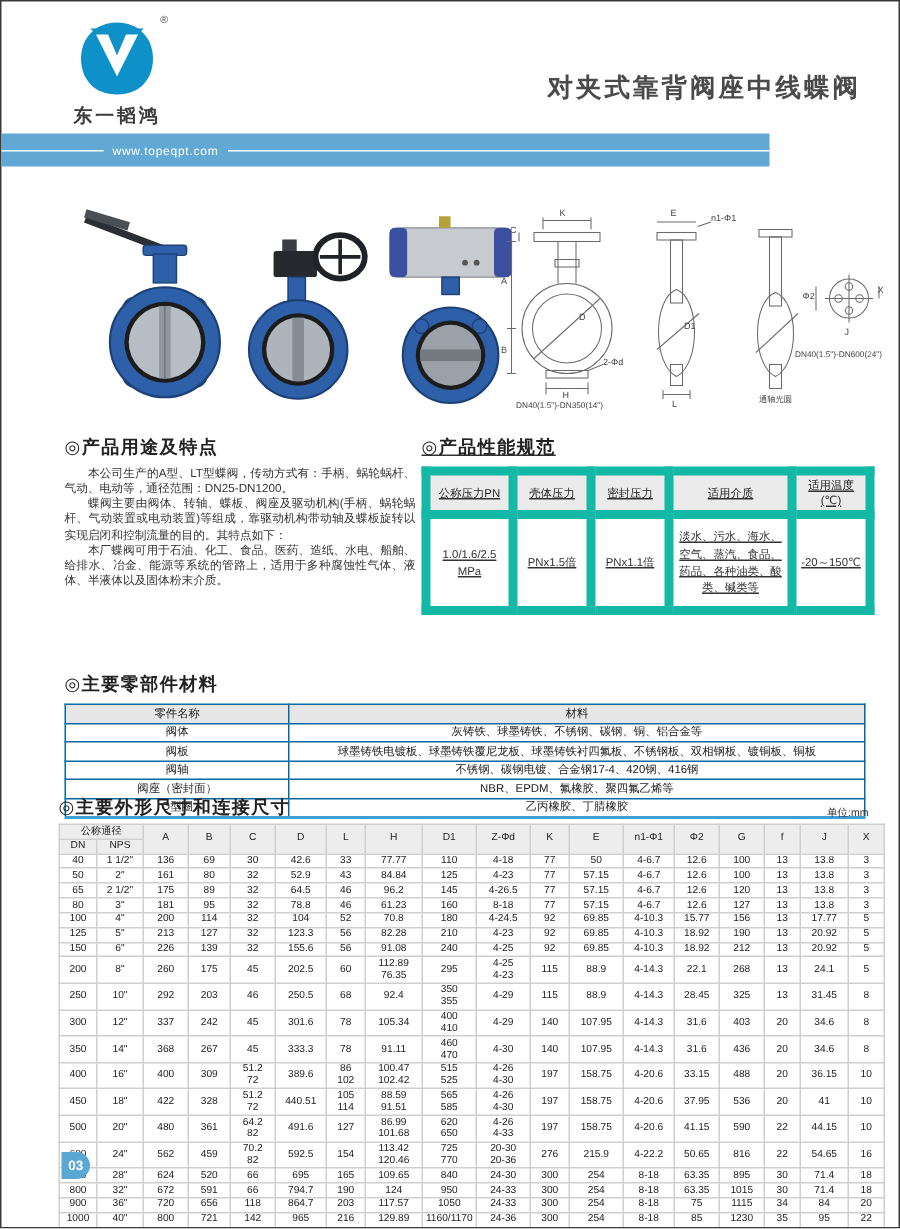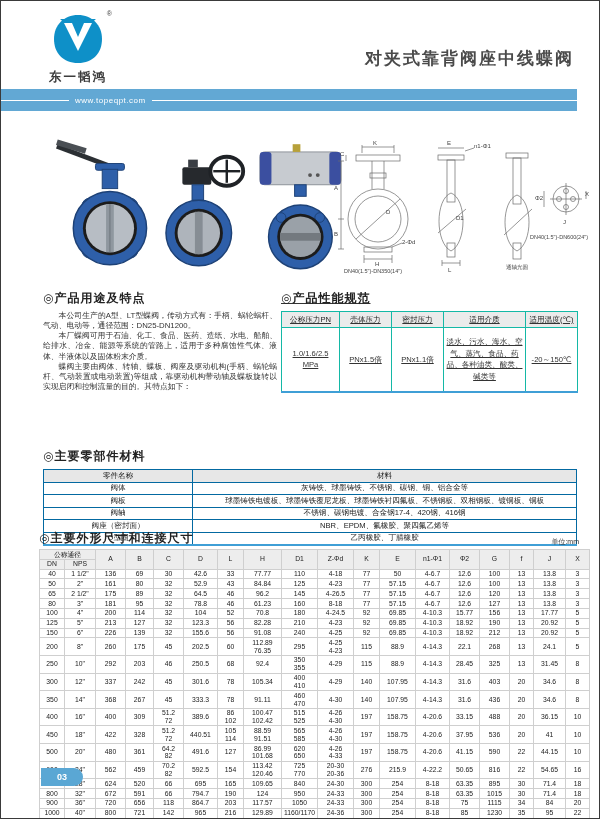--- a/index.html
+++ b/index.html
@@ -7,21 +7,21 @@
   body { font-family:"Liberation Sans","DejaVu Sans",sans-serif; color:#333; }
   .page { position:relative; width:600px; height:819px; background:#fff; border:1px solid #3a3a3a; overflow:hidden; }
 
   
   .logo-block { position:absolute; left:42px; top:12px; width:70px; text-align:center; }
   .logo-mark { position:relative; width:52px; height:52px; margin:0 auto; }
   .logo-reg { position:absolute; right:-8px; top:-3px; font-size:7px; color:#444; }
   .company-name { margin-top:4px; font-size:12.5px; font-weight:bold; color:#3c3c3c; letter-spacing:2px; white-space:nowrap; }
   .page-title { position:absolute; right:25px; top:46px; font-size:17px; font-weight:bold; color:#4a4a4a; letter-spacing:2px; }
 
-  .banner { position:absolute; left:0; top:88px; width:576px; height:22px; background:#62a8d4; display:flex; align-items:center; }
+  .banner { position:absolute; left:0; top:88px; width:512px; height:22px; background:#62a8d4; display:flex; align-items:center; }
   .banner .rule { height:1px; background:#fff; }
   .banner .rule.left { width:68px; }
   .banner .rule.right { flex:1; }
   .banner .site { color:#fff; font-size:8px; letter-spacing:0.5px; padding:0 6px; white-space:nowrap; }
 
   
   .products { position:absolute; left:52px; top:133px; width:292px; height:142px; display:flex; align-items:flex-end; gap:8px; }
 
   
   .drawings { position:absolute; left:333px; top:142px; width:256px; height:134px; }
@@ -31,38 +31,38 @@
 
   
   .section-title { font-size:12px; font-weight:bold; color:#222; letter-spacing:1px; margin-bottom:4px; }
   .features { position:absolute; left:42px; top:289px; width:234px; }
   .features p { font-size:7.8px; line-height:1.3; text-indent:2em; color:#333; text-align:justify; }
   .features .feat-list div { font-size:7.8px; line-height:1.3; margin-left:8px; color:#333; }
 
   .performance { position:absolute; left:280px; top:289px; width:296px;text-decoration:underline; }
   table { border-collapse:collapse; table-layout:fixed; width:100%; }
   .performance table { border-bottom:2px solid #3f9fd6; }
-  .performance th, .performance td { border:1px solid #14b8a6; font-size:7.6px; text-align:center; vertical-align:middle; padding:2px; }
+  .performance th, .performance td { border:6px solid #14b8a6; font-size:7.6px; text-align:center; vertical-align:middle; padding:2px; }
   .performance th { background:#ebebeb; height:16px; font-weight:normal; color:#222; }
   .performance td { height:64px; line-height:1.5; }
 
   .materials { position:absolute; left:42px; top:424px; width:534px;margin-top:23px; }
   .materials table { border-bottom:2px solid #3f9fd6; }
   .materials th, .materials td { border:1px solid #0369a1; font-size:7.6px; text-align:center; vertical-align:middle; height:12.5px; padding:0 3px; font-weight:normal; color:#222; }
   .materials th { background:#e7e7e7; }
 
   .dims { position:absolute; left:38px; top:529px; width:540px; }
   .dims-titlebar { display:flex; justify-content:space-between; align-items:flex-end; margin-bottom:2px; }
   .dims-unit { font-size:7px; color:#333; }
   .dims table { border-bottom:2px solid #3f9fd6; }
   .dims th, .dims td { border:1px solid #cfcfcf; font-size:6.8px; line-height:1.15; text-align:center; vertical-align:middle; padding:0.5px 1px; font-weight:normal; color:#222; white-space:pre-line; }
   .dims th { background:#ededed; }
   .dims td { height:8.5px; }
 
-  .page-badge { position:absolute; left:40px; top:767px; width:42px; height:18px; background:#5aa7d4; color:#fff; font-size:9px; font-weight:bold; display:flex; align-items:center; justify-content:center; border-radius:0 9px 9px 0; }
+  .page-badge { position:absolute; left:40px; top:767px; width:19px; height:18px; background:#5aa7d4; color:#fff; font-size:9px; font-weight:bold; display:flex; align-items:center; justify-content:center; border-radius:0 9px 9px 0; }
 </style>
 </head>
 <body>
 
 <div class="page">
 
   <div class="logo-block">
     <div class="logo-mark">
       <svg width="52" height="52" viewBox="0 0 52 52">
         <path d="M26 2 C40 2 50 12 50 26 C50 40 41 50 26 50 C11 50 2 40 2 26 C2 12 12 2 26 2 Z" fill="#0e90c8"></path>
@@ -203,22 +203,22 @@
     <span class="dlabel" style="left:201px; top:52px;">Φ2</span>
     <span class="dlabel" style="left:229px; top:76px;">J</span>
     <span class="dlabel" style="left:251px; top:48px;">X</span>
     <span class="dcaption" style="left:196px; top:92px;">DN40(1.5")-DN600(24")</span>
   </div>
 
   <div class="features">
     <div class="section-title">◎产品用途及特点</div>
     <div>
       <p>本公司生产的A型、LT型蝶阀，传动方式有：手柄、蜗轮蜗杆、气动、电动等，通径范围：DN25-DN1200。</p>
+      <p>蝶阀主要由阀体、转轴、蝶板、阀座及驱动机构(手柄、蜗轮蜗杆、气动装置或电动装置)等组成，靠驱动机构带动轴及蝶板旋转以实现启闭和控制流量的目的。其特点如下：</p>
       <p>本厂蝶阀可用于石油、化工、食品、医药、造纸、水电、船舶、给排水、冶金、能源等系统的管路上，适用于多种腐蚀性气体、液体、半液体以及固体粉末介质。</p>
-      <p>蝶阀主要由阀体、转轴、蝶板、阀座及驱动机构(手柄、蜗轮蜗杆、气动装置或电动装置)等组成，靠驱动机构带动轴及蝶板旋转以实现启闭和控制流量的目的。其特点如下：</p>
     </div>
   </div>
 
   <div class="performance">
     <div class="section-title">◎产品性能规范</div>
     <table>
       <colgroup>
           <col style="width:58px">
           <col style="width:52px">
           <col style="width:52px">

